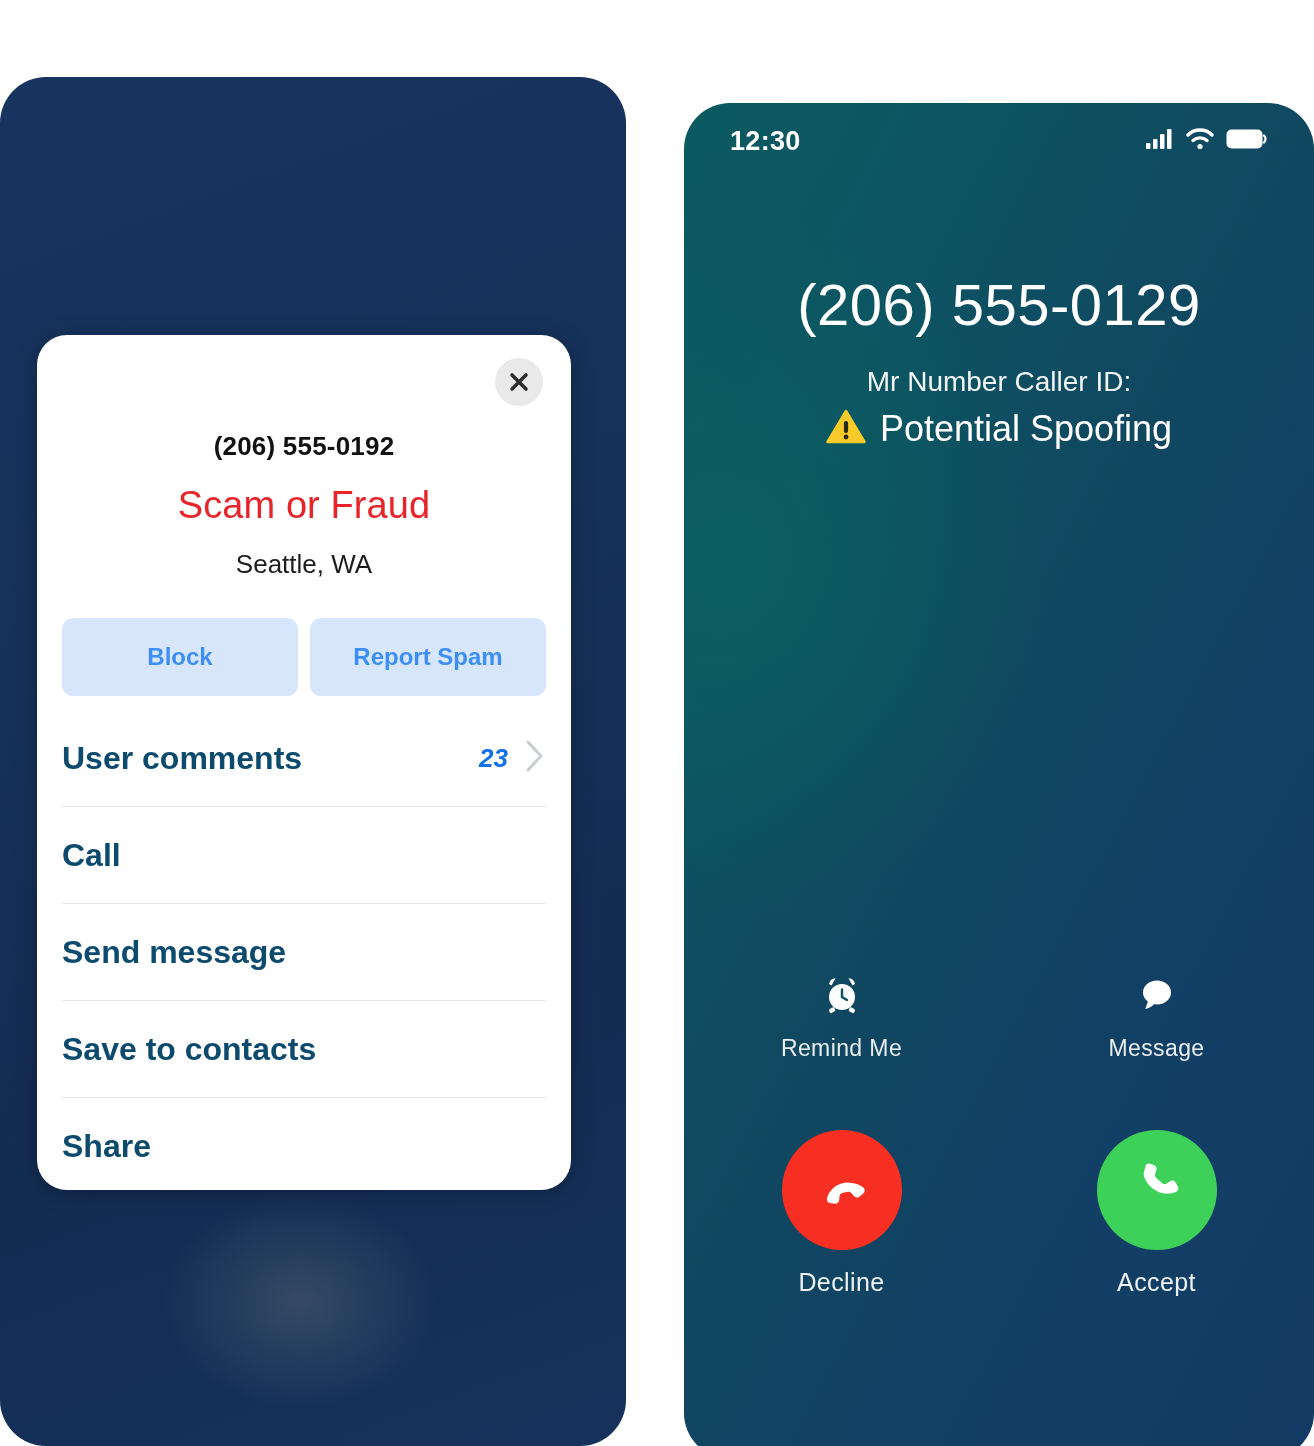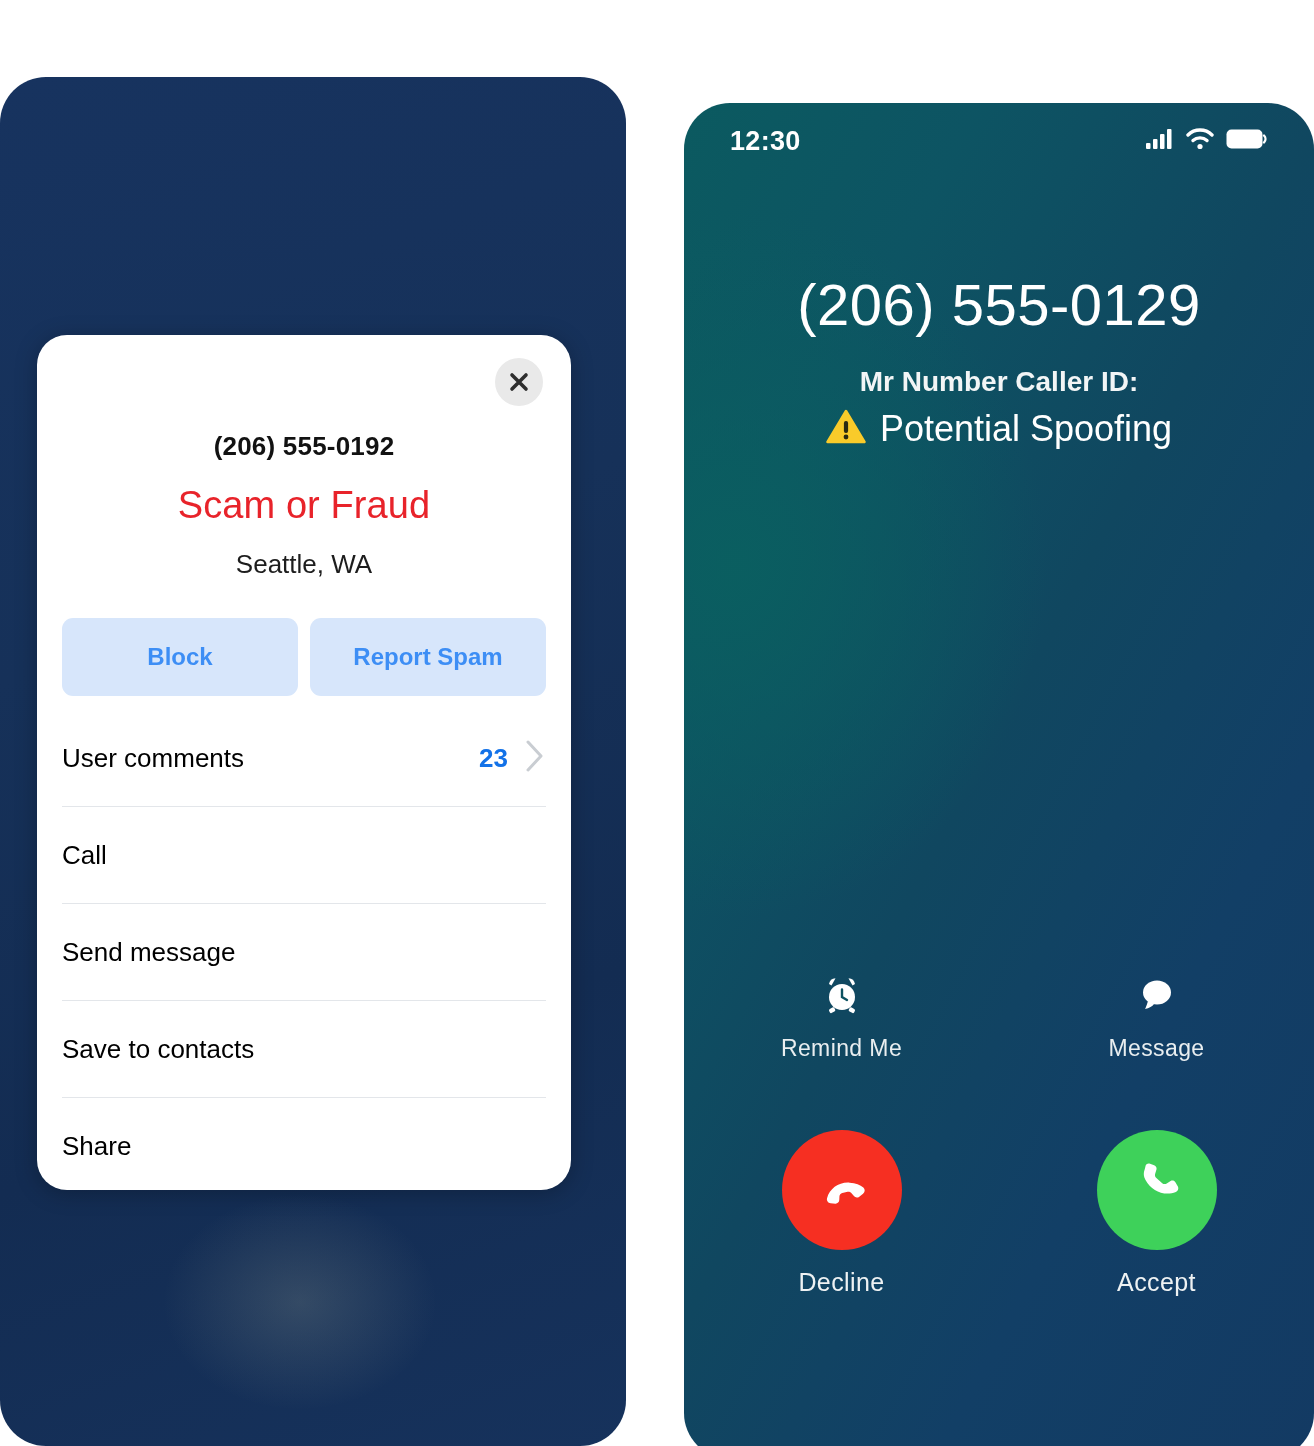--- a/index.html
+++ b/index.html
@@ -115,33 +115,34 @@
   .menu-item {
     height: 96px;
     display: flex;
     align-items: center;
     justify-content: space-between;
     border-bottom: 1px solid #e3e6ea;
     cursor: pointer;
   }
   .menu-item:last-child { border-bottom: none; }
   .menu-label {
-    font-size: 26px;
-    font-weight: 400;
-    color: #000000;
+    font-size: 32px;
+    font-weight: 700;
+    color: #0c4a6e;
   }
   .menu-right {
     display: flex;
     align-items: center;
     gap: 16px;
   }
   .menu-count {
     font-size: 26px;
     font-weight: 700;
     color: #1372e8;
+    font-style: italic;
   }
   .chevron { display: block; }
 
   
   .phone-right {
     position: absolute;
     left: 684px;
     top: 82px;
     width: 630px;
     height: 1356px;
@@ -183,21 +184,21 @@
     font-size: 58px;
     font-weight: 300;
     color: #ffffff;
     letter-spacing: 0.5px;
   }
   .caller-id-label {
     margin: 0;
     padding-top: 28px;
     text-align: center;
     font-size: 28px;
-    font-weight: 700;
+    font-weight: 400;
     color: #f2f5f6;
   }
   .caller-status-row {
     padding-top: 10px;
     display: flex;
     align-items: center;
     justify-content: center;
     gap: 14px;
   }
   .caller-status-text {

